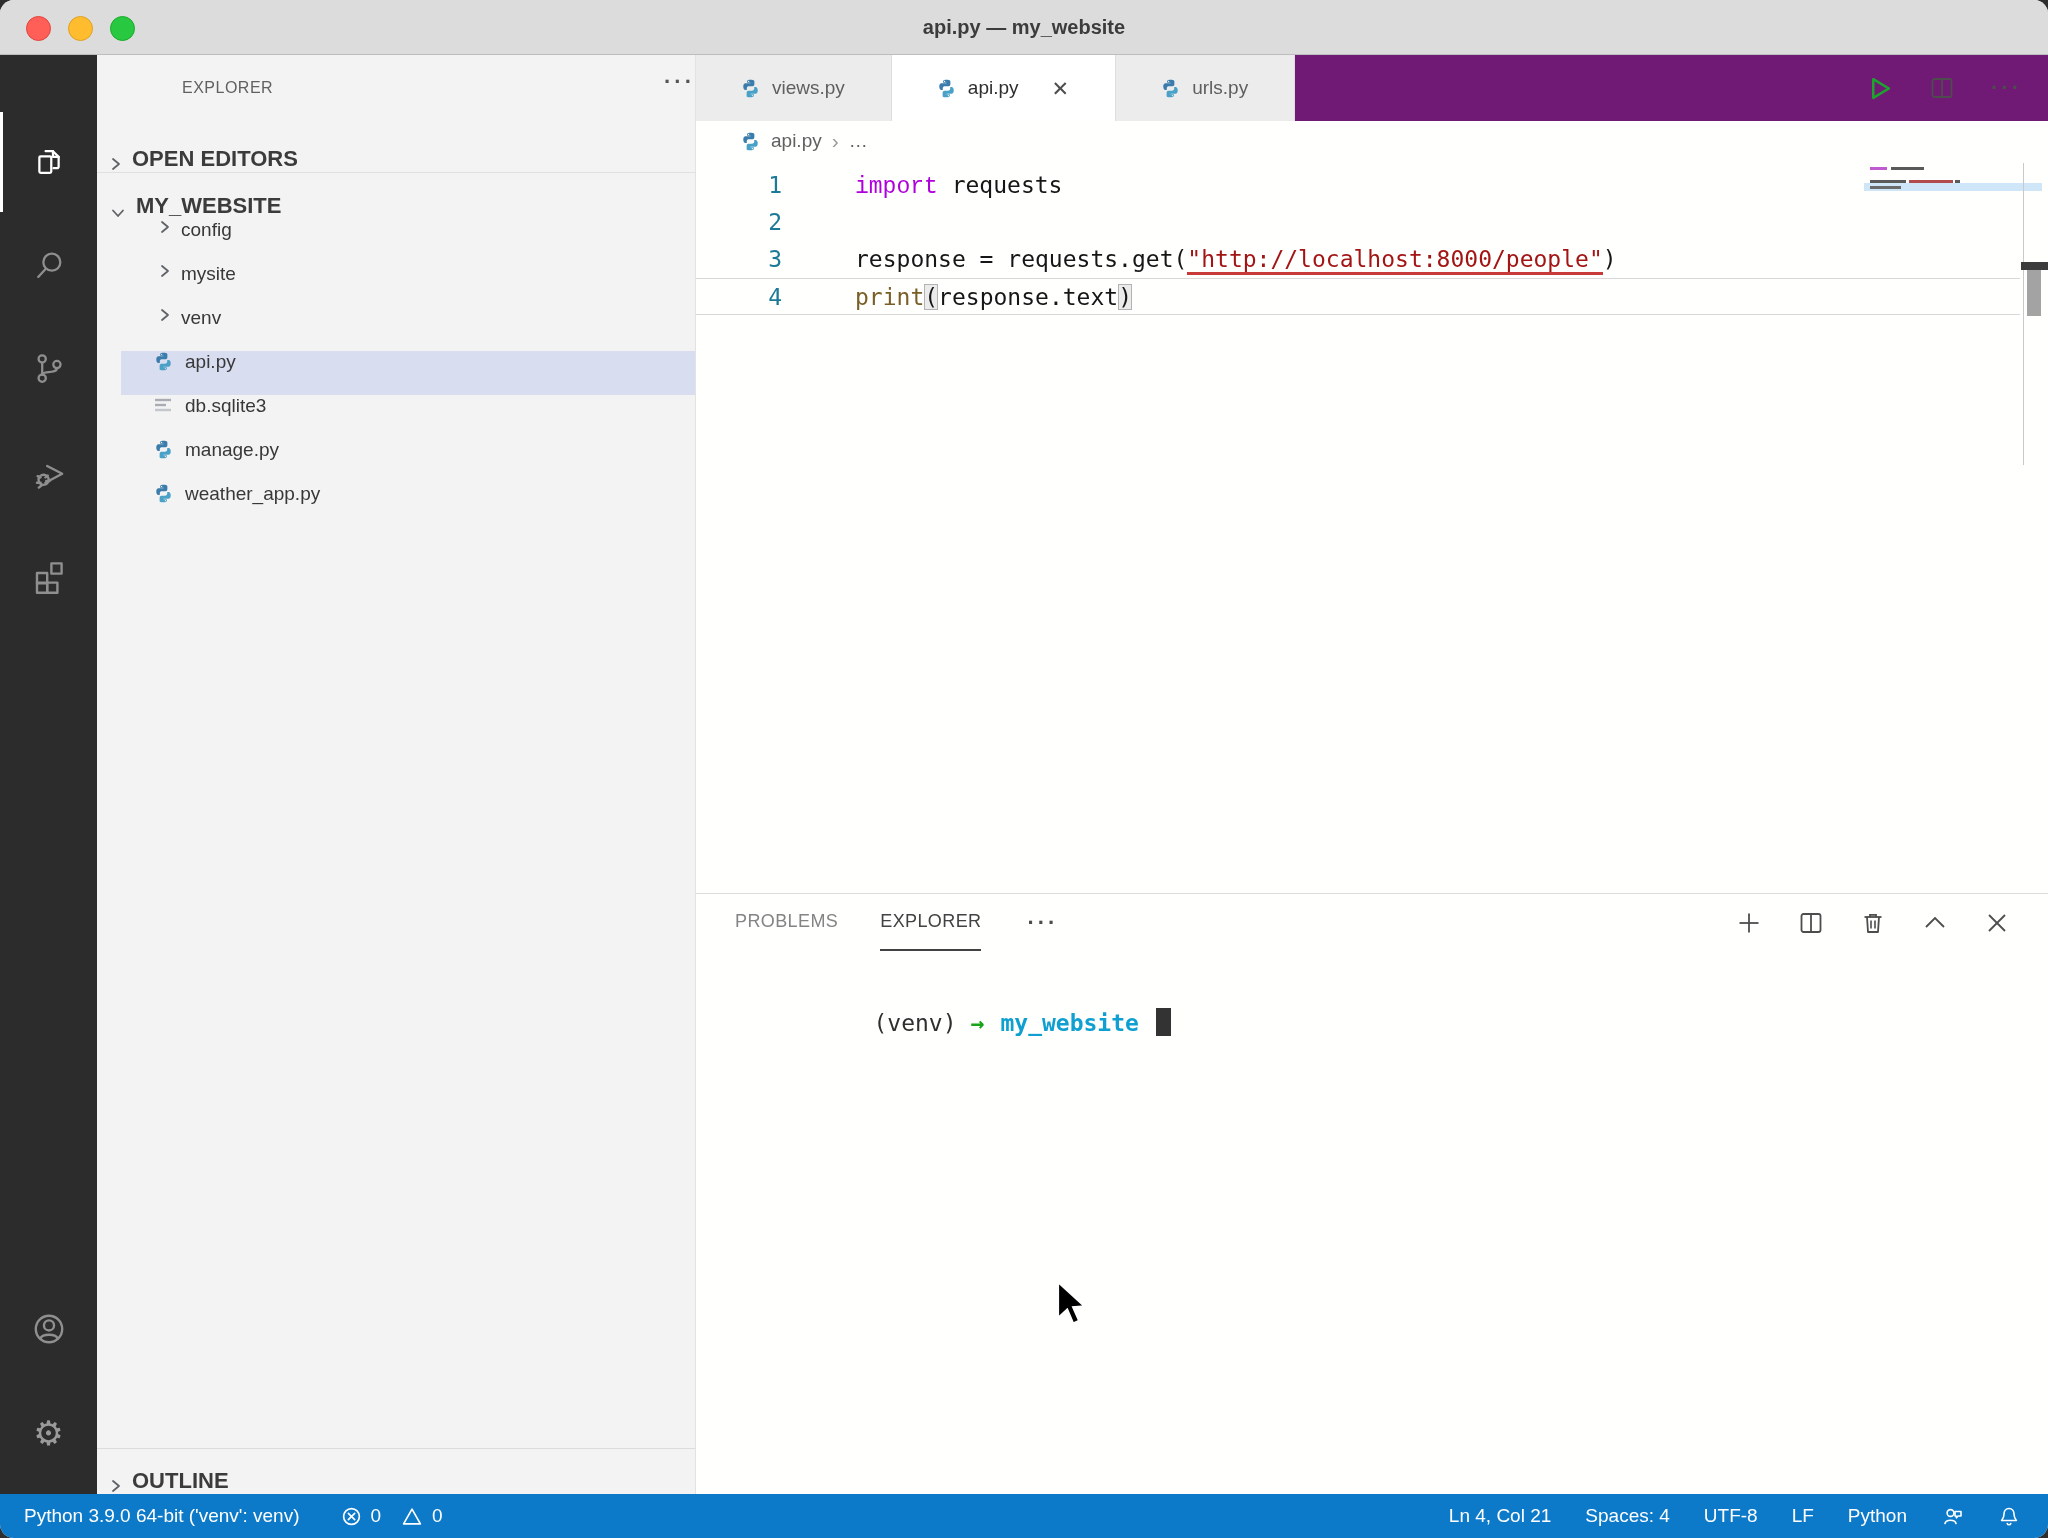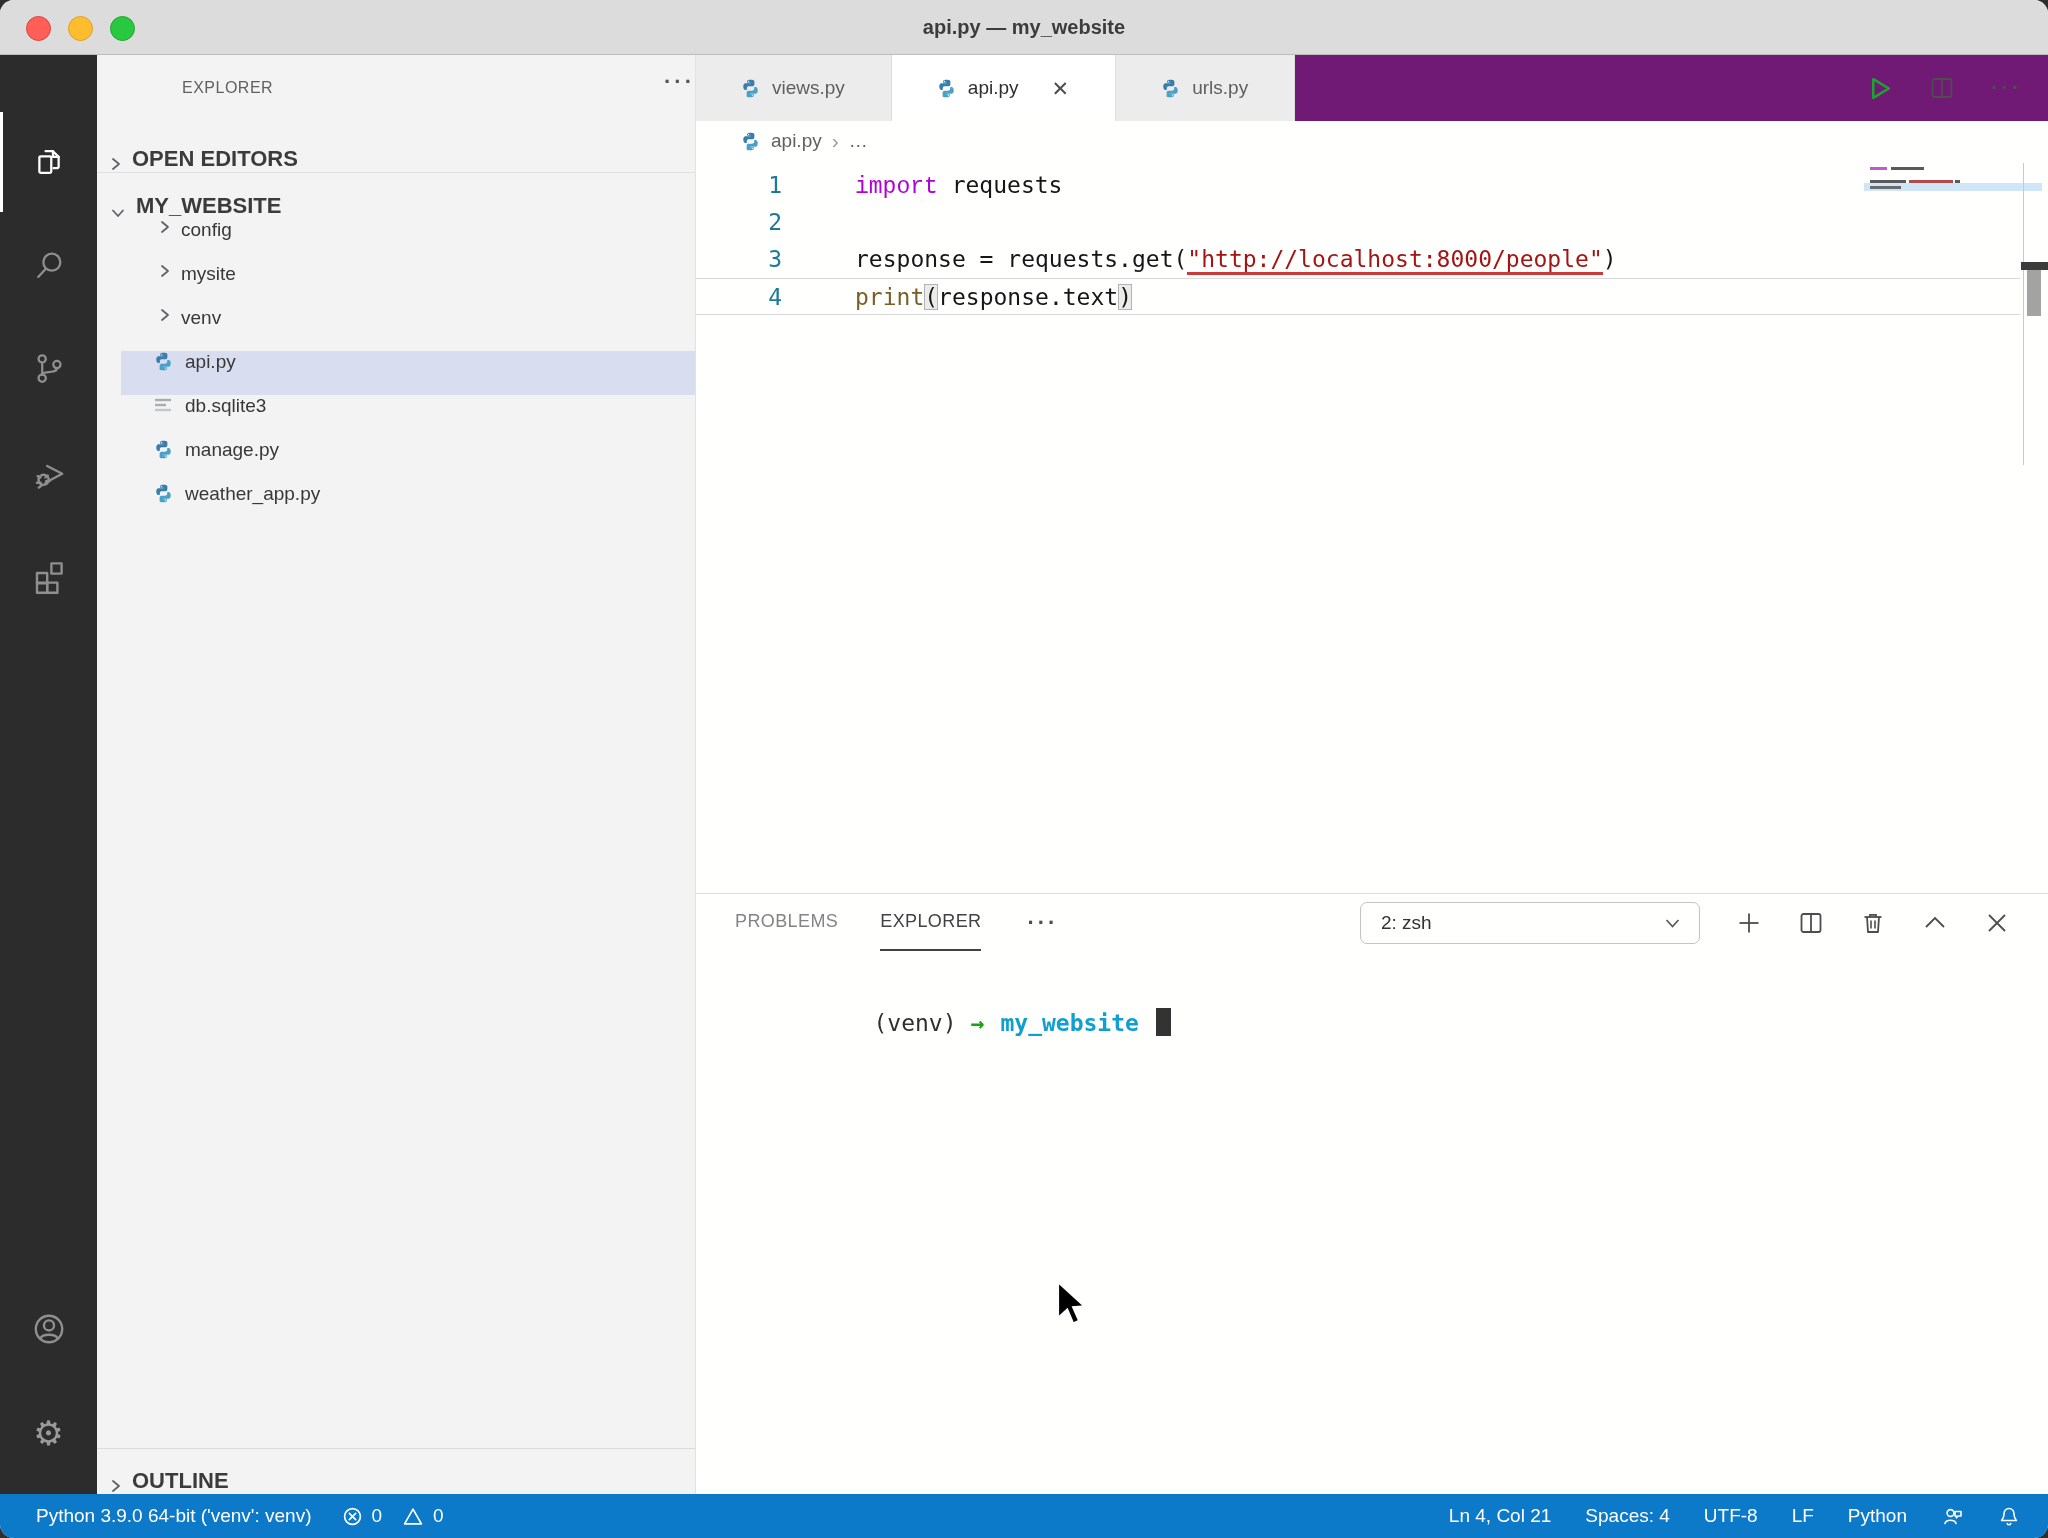--- a/index.html
+++ b/index.html
@@ -85,21 +85,21 @@
   .panel-right svg{display:block;}
   .terminal-body{position:absolute;left:0;top:57px;right:0;bottom:0;font-family:"DejaVu Sans Mono",monospace;
                  font-size:23px;color:#2f2f2f;}
   .prompt{position:absolute;left:39px;top:17px;height:37px;line-height:37px;white-space:pre;}
   .t-arrow{color:#19a319;font-weight:bold;margin:0 16px 0 14px;}
   .t-cwd{color:#0f9fd0;font-weight:bold;}
   .t-cursor{display:inline-block;width:15px;height:28px;background:#333;vertical-align:-5px;margin-left:17px;}
   
   .statusbar{position:absolute;left:0;bottom:0;width:100%;height:44px;background:#0c79c9;color:#fff;
              display:flex;align-items:center;font-size:19px;}
-  .sb-left{display:flex;align-items:center;gap:30px;padding-left:36px;}
+  .sb-left{display:flex;align-items:center;gap:41px;padding-left:24px;}
   .sb-right{margin-left:auto;display:flex;align-items:center;gap:34px;padding-right:28px;}
   .sb-item{display:flex;align-items:center;gap:9px;white-space:nowrap;}
   .statusbar svg{stroke:#fff;fill:none;stroke-width:1.6px;stroke-linecap:round;stroke-linejoin:round;display:block;}
   
   .twist svg{stroke:#5f6368;fill:none;stroke-width:1.8px;stroke-linecap:round;stroke-linejoin:round;}
   .py-svg{width:21px;height:21px;display:block;}
   .mouse-cursor{position:absolute;left:1052px;top:1280px;}
 </style>
 </head>
 <body>
@@ -346,26 +346,20 @@
     <div class="scroll-thumb"></div>
 
     <div class="panel">
       <div class="panel-header">
         <span id="panel-tabs" style="display:flex;">
             <span class="panel-tab">PROBLEMS</span>
             <span class="panel-tab active">EXPLORER</span>
           </span>
         <span class="dots panel-more">···</span>
         <div class="panel-right">
-          <div class="shell-select">
-            <span>2: zsh</span>
-            <svg width="17" height="12" viewBox="0 0 16 12">
-              <polyline points="2,3 8,9.5 14,3" fill="none" stroke="#555" stroke-width="1.6"></polyline>
-            </svg>
-          </div>
           <svg width="26" height="26" viewBox="0 0 26 26">
             <line x1="13" y1="3.5" x2="13" y2="22.5" stroke="#4d4d4d" stroke-width="1.8"></line>
             <line x1="3.5" y1="13" x2="22.5" y2="13" stroke="#4d4d4d" stroke-width="1.8"></line>
           </svg>
           <svg width="26" height="26" viewBox="0 0 26 26">
             <rect x="3.5" y="4" width="19" height="18" rx="2" fill="none" stroke="#4d4d4d" stroke-width="1.8"></rect>
             <line x1="13" y1="4" x2="13" y2="22" stroke="#4d4d4d" stroke-width="1.8"></line>
           </svg>
           <svg width="26" height="26" viewBox="0 0 26 26">
             <path d="M4.5 7h17" stroke="#4d4d4d" stroke-width="1.8" fill="none"></path>

